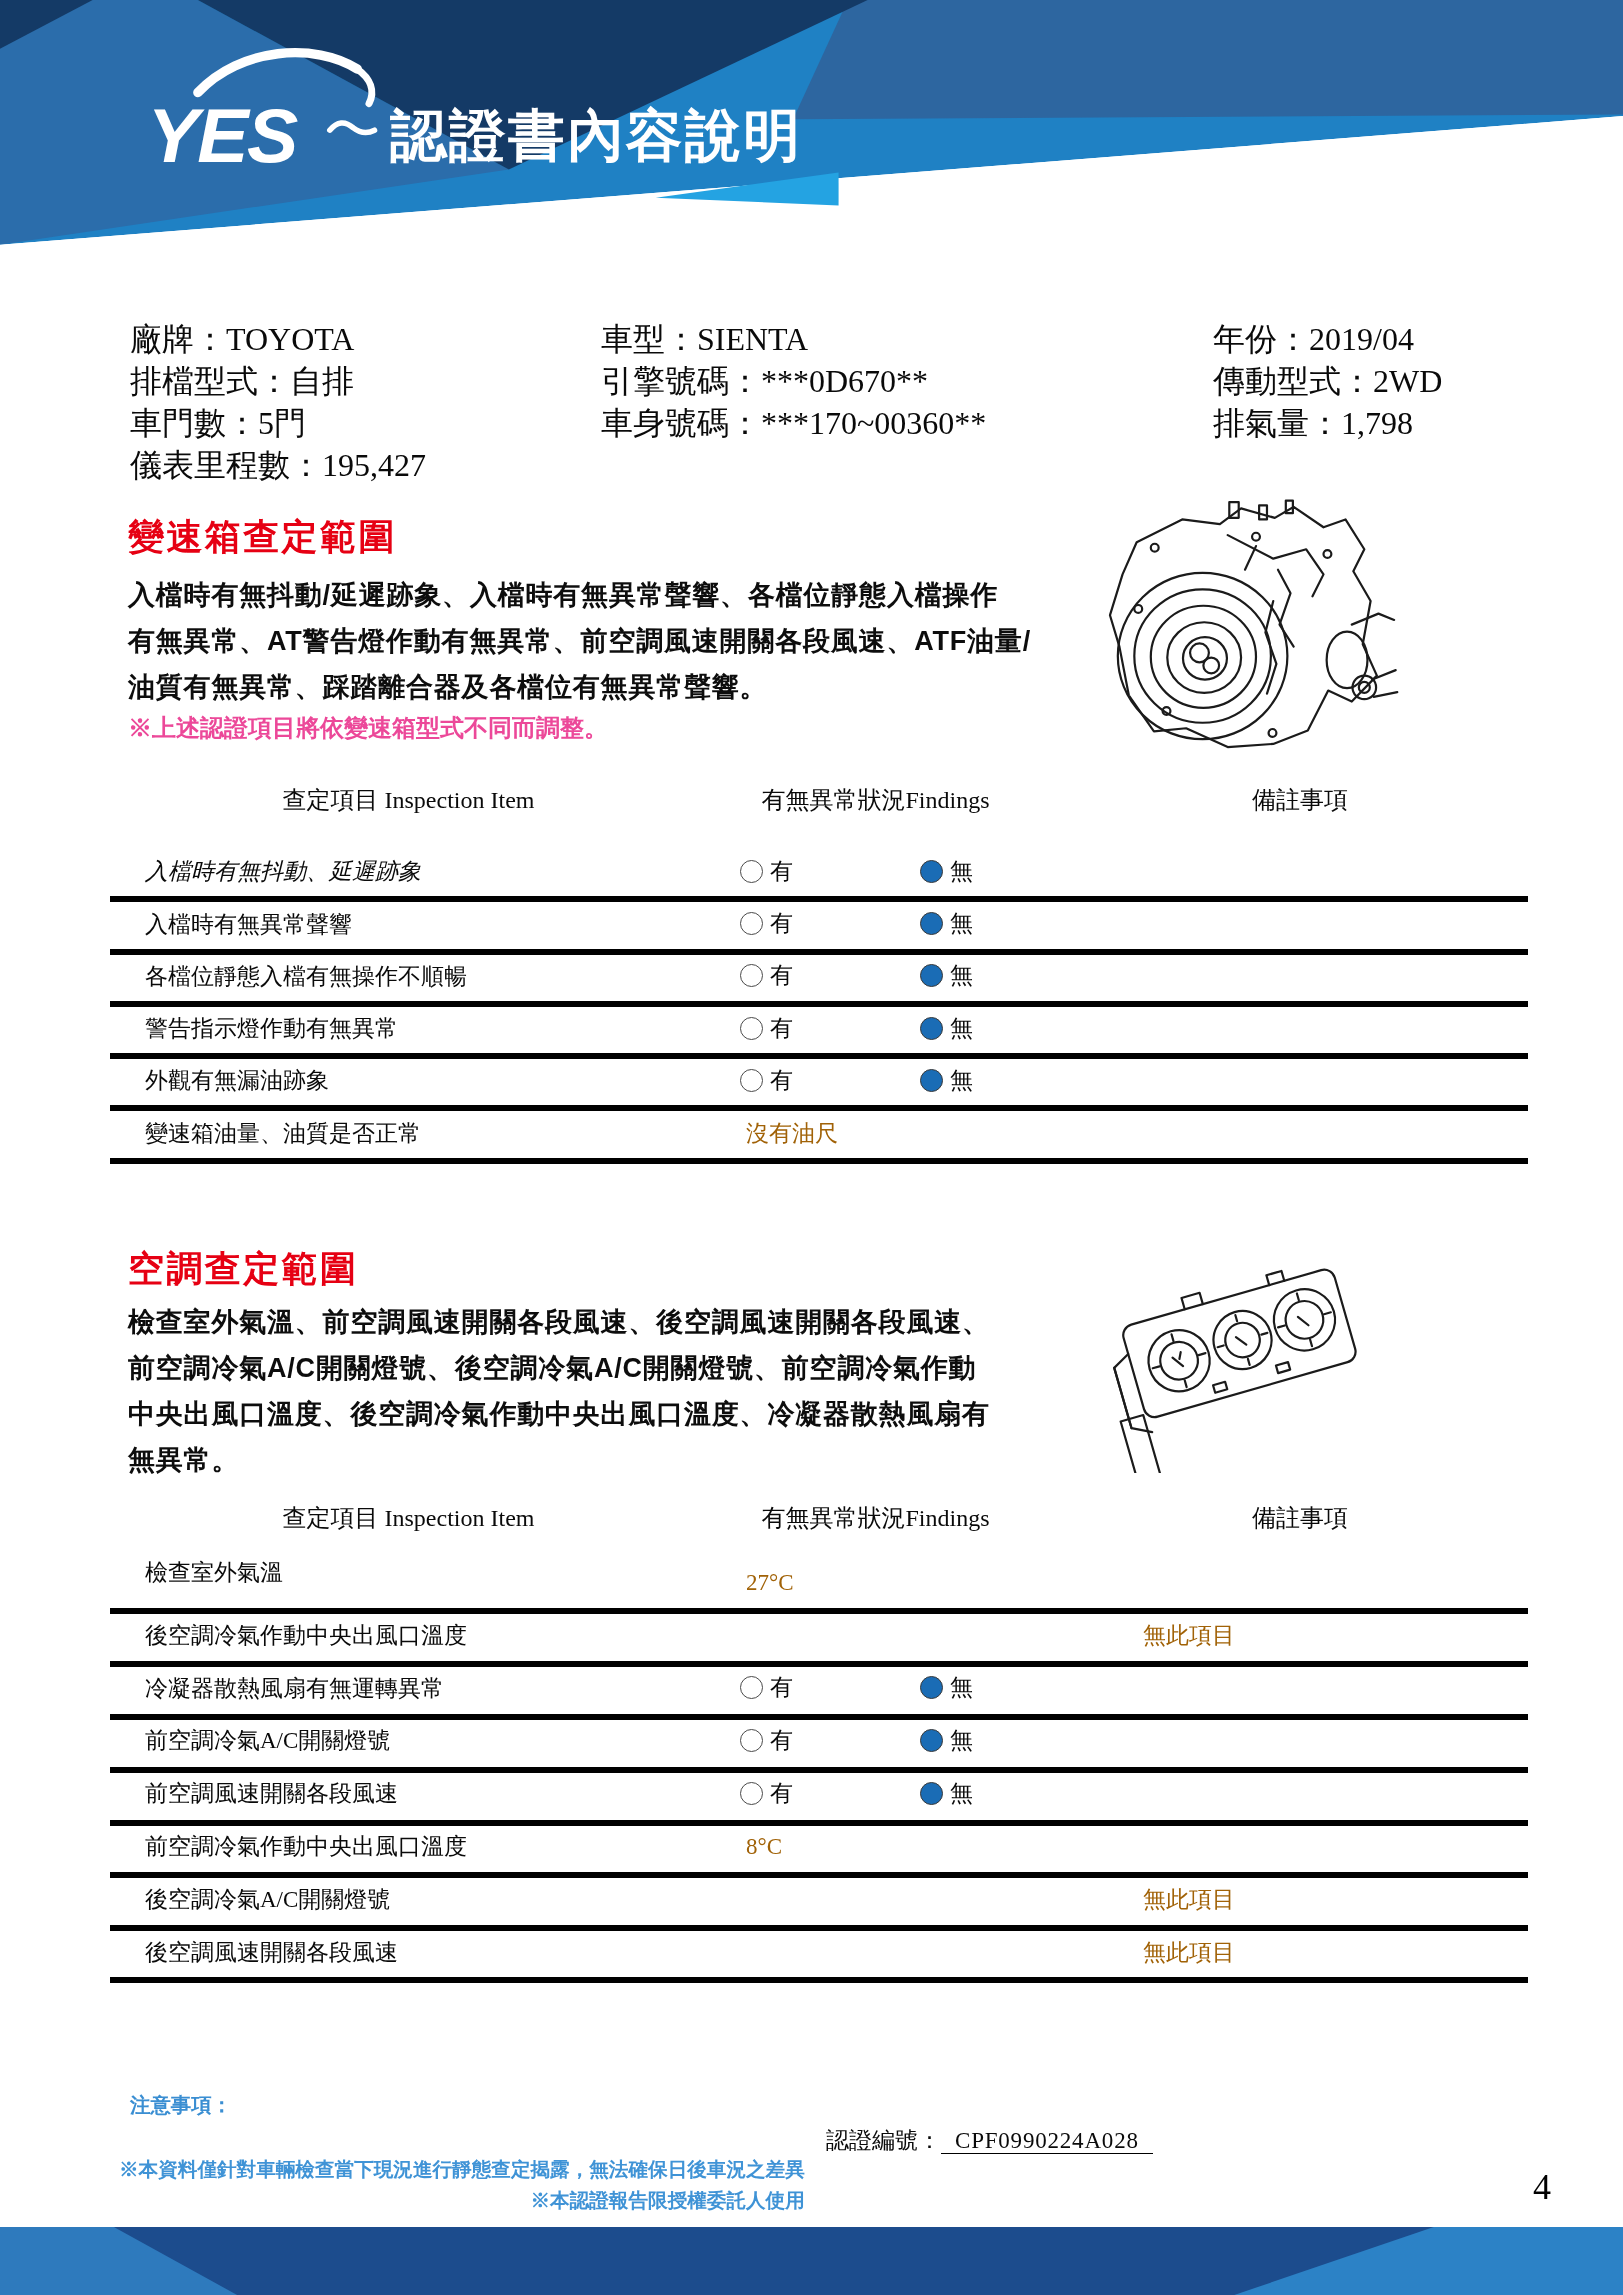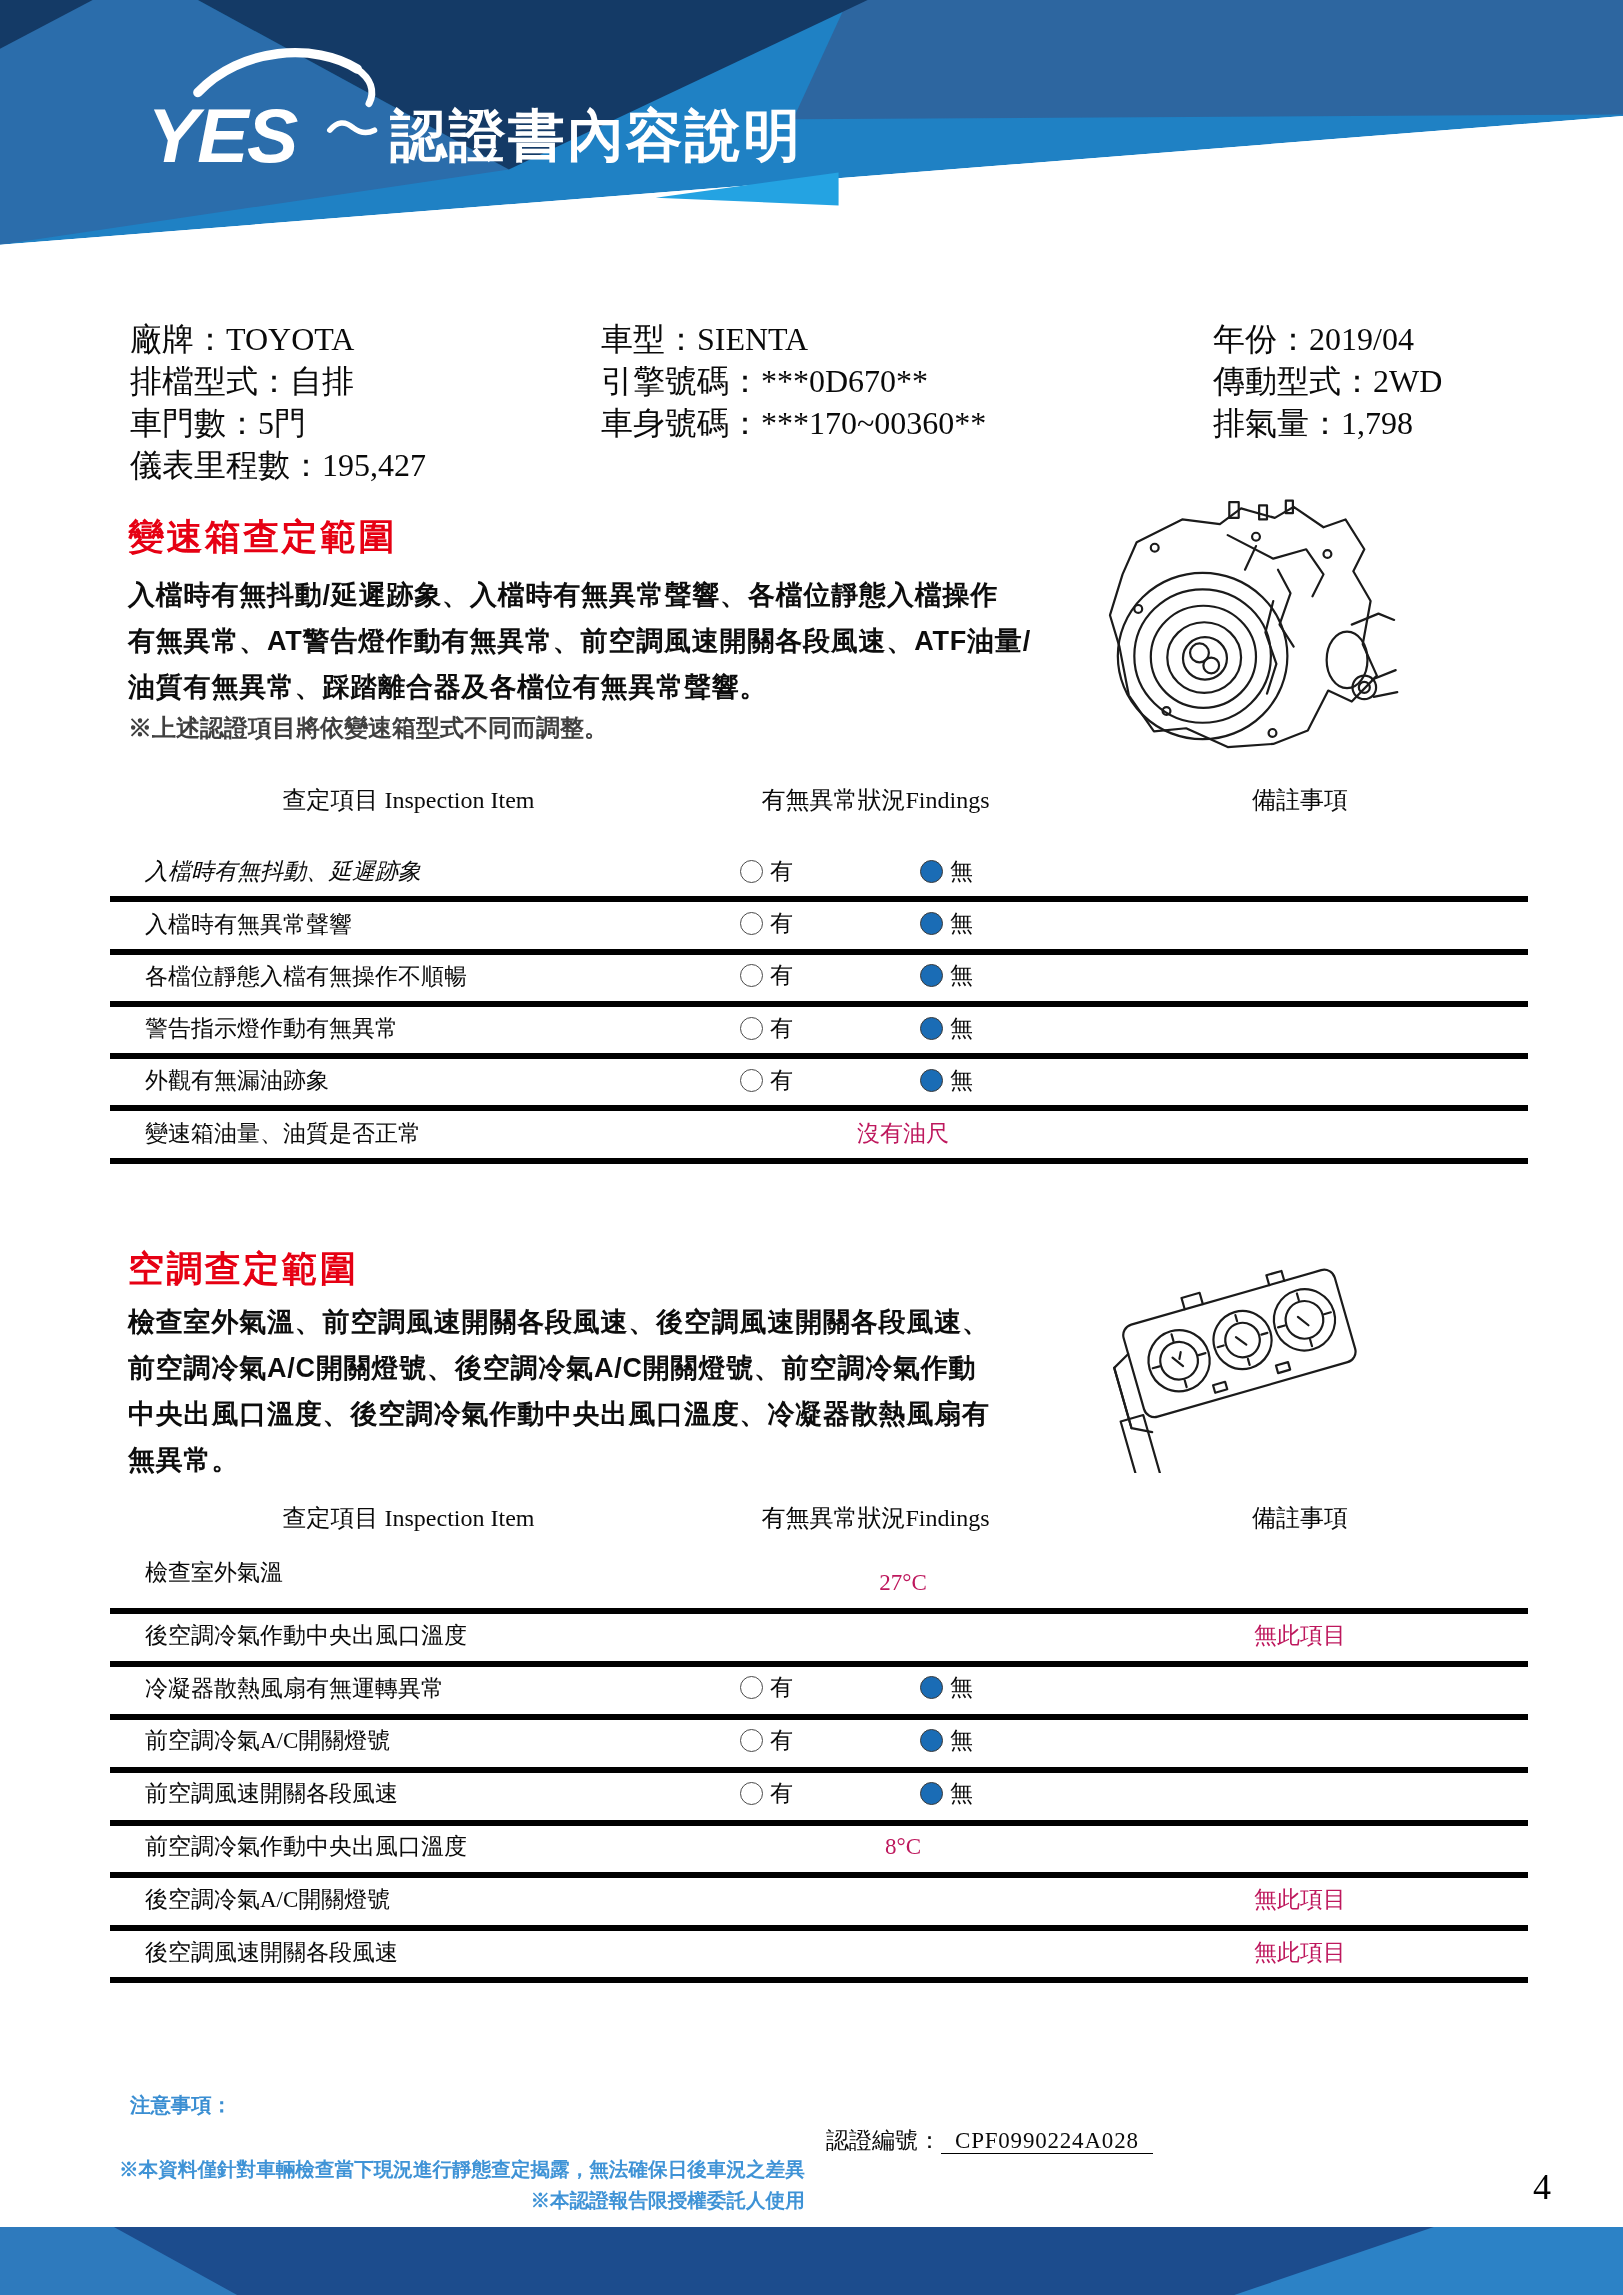--- a/index.html
+++ b/index.html
@@ -10,29 +10,29 @@
   .banner{position:absolute;left:0;top:0;width:1623px;height:251px;display:block;}
   
   .info-col{position:absolute;font-size:32px;line-height:42px;white-space:nowrap;color:#0a0a0a;}
   
   .sec-heading{position:absolute;font-family:"Liberation Sans",sans-serif;font-weight:bold;
                font-size:36px;color:#e60013;letter-spacing:2.4px;white-space:nowrap;}
   .para{position:absolute;font-family:"Liberation Sans",sans-serif;font-weight:bold;
         font-size:27px;color:#0d0d0d;letter-spacing:0.8px;white-space:nowrap;}
   .para div{height:46px;line-height:46px;}
   .note-line{position:absolute;font-family:"Liberation Sans",sans-serif;font-weight:bold;
-             font-size:24px;color:#404040;white-space:nowrap;}
+             font-size:24px;color:#ec4899;white-space:nowrap;}
   
   .th{position:absolute;font-size:24px;text-align:center;white-space:nowrap;height:38px;line-height:38px;color:#0a0a0a;}
   .row-item{position:absolute;font-size:23px;white-space:nowrap;height:35px;line-height:35px;color:#0a0a0a;}
   .sep{position:absolute;height:6.3px;background:#000;}
   .radio-group{position:absolute;display:flex;align-items:center;gap:7px;font-size:23px;height:31px;color:#0a0a0a;}
   .radio-circle{width:23px;height:23px;border-radius:50%;border:1.6px solid #4a4a4a;background:#fff;box-sizing:border-box;flex:0 0 auto;}
   .radio-circle.sel{background:#1a6cb5;border-color:#3a3a3a;}
-  .cell-center{position:absolute;text-align:center;font-size:23px;height:35px;line-height:35px;color:#be185d;}
+  .cell-center{position:absolute;text-align:left;font-size:23px;height:35px;line-height:35px;color:#a16207;}
   
   .lineart{position:absolute;}
   .lineart *{vector-effect:non-scaling-stroke;}
   
   .notes-title{position:absolute;font-family:"Liberation Sans",sans-serif;font-weight:bold;
                font-size:20.4px;color:#3a8ed2;white-space:nowrap;}
   .notes-line{position:absolute;font-family:"Liberation Sans",sans-serif;font-weight:bold;
               font-size:19.6px;color:#3f93d6;white-space:nowrap;}
   .cert{position:absolute;font-size:23px;white-space:nowrap;color:#0a0a0a;}
   .cert .num{border-bottom:1.6px solid #000;padding:0 14px;letter-spacing:0.8px;}

